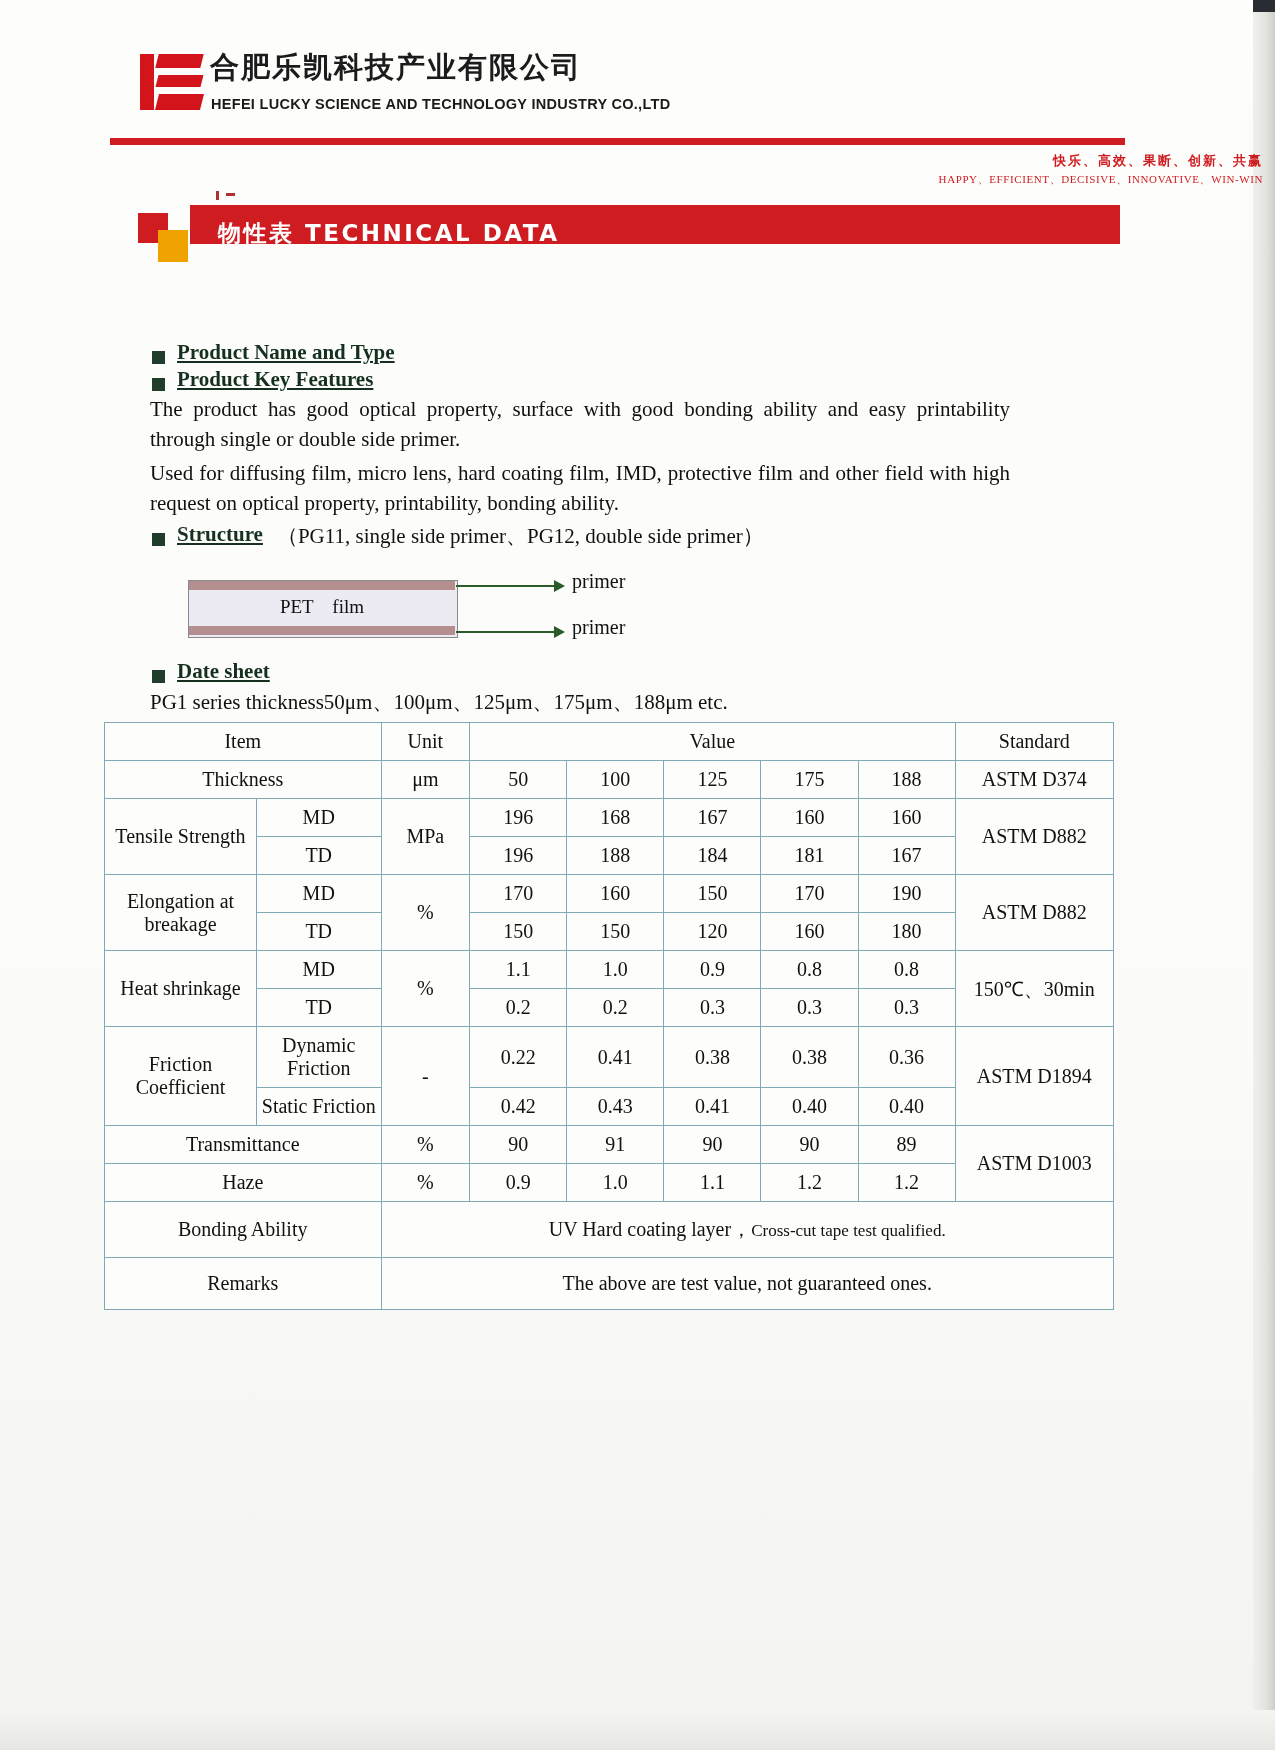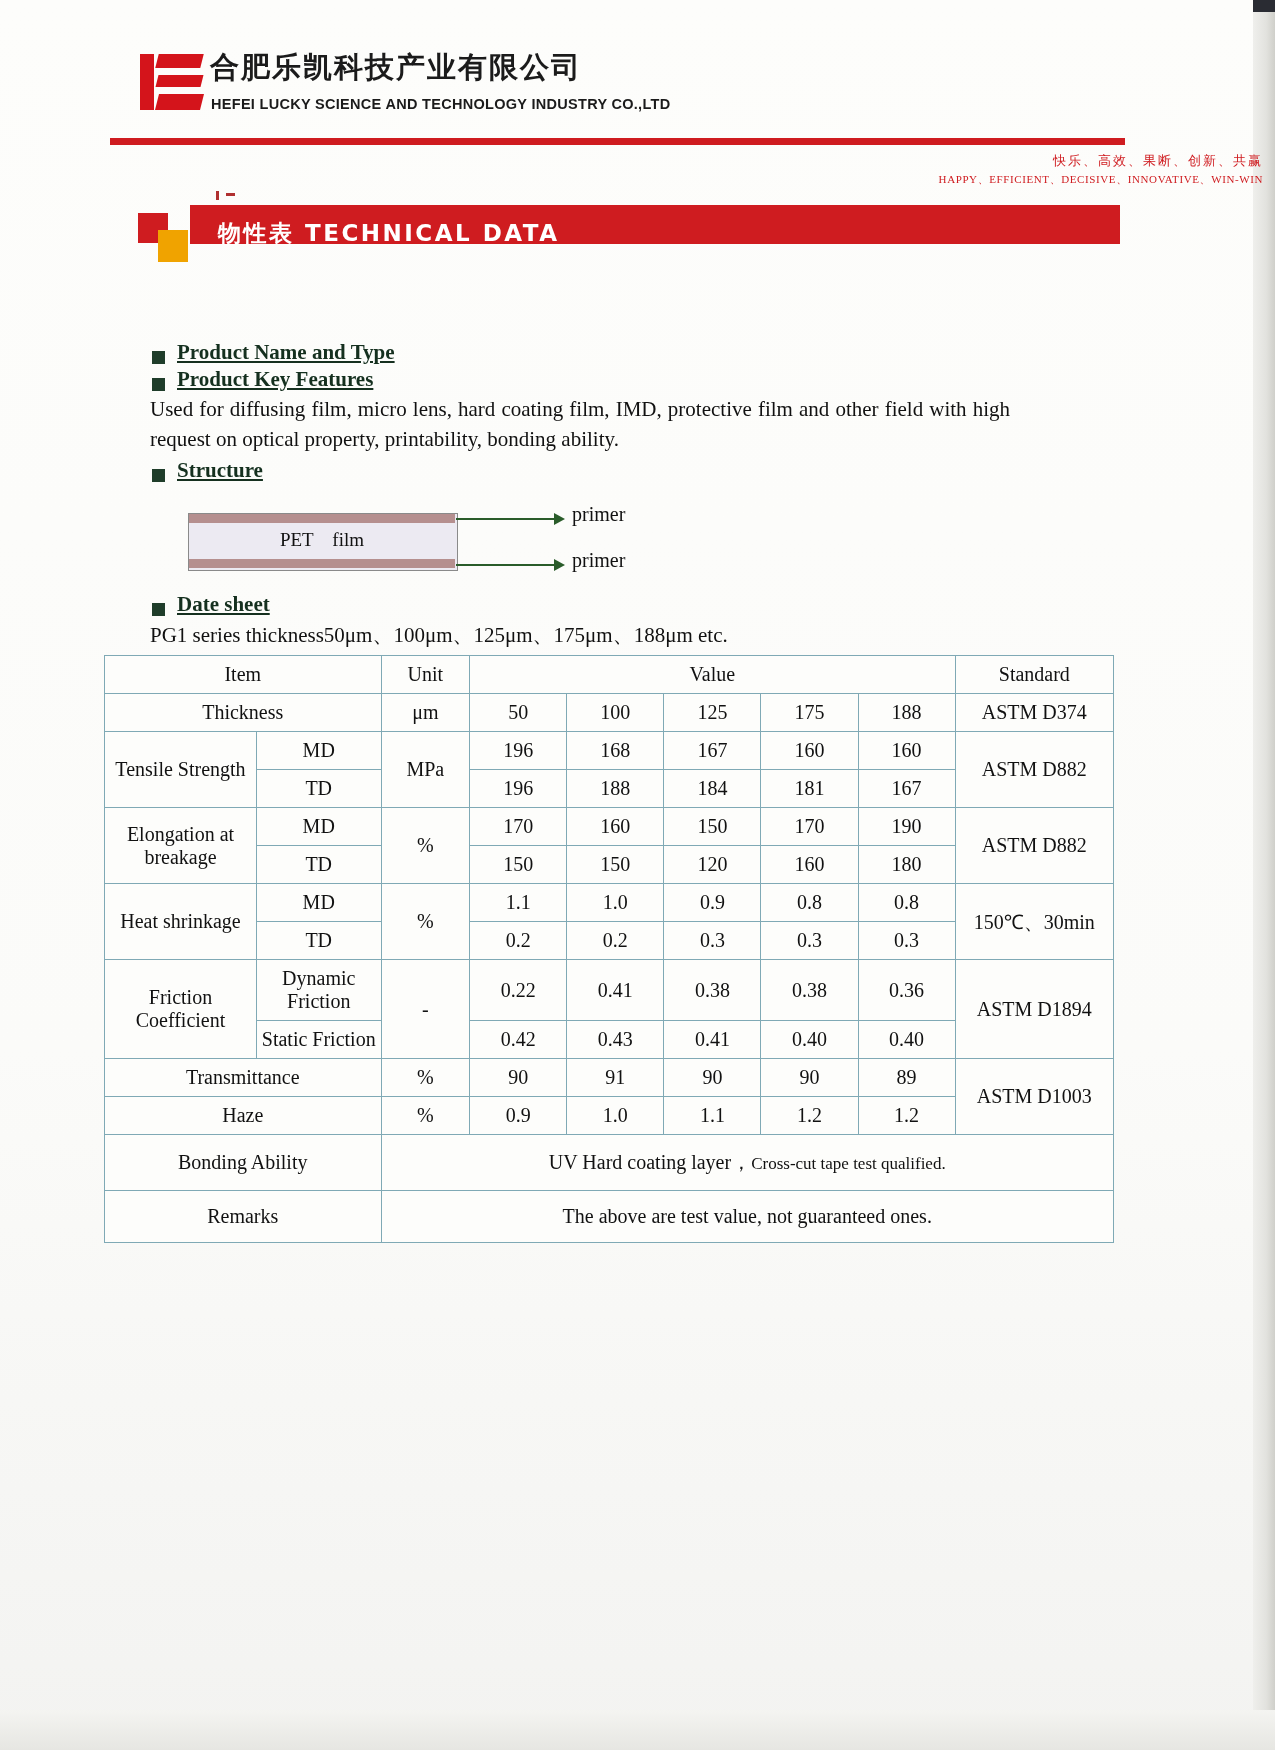--- a/index.html
+++ b/index.html
@@ -86,21 +86,21 @@
     position: absolute;
     left: 110px; top: 138px;
     width: 1015px; height: 7px;
     background: #cf1c20;
   }
   .slogan-cn {
     position: absolute;
     right: 12px; top: 152px;
     font-family: "DejaVu Sans", sans-serif;
     font-size: 13px;
-    font-weight: normal;
+    font-weight: bold;
     color: #cf1c20;
     letter-spacing: 2px;
     white-space: nowrap;
   }
   .slogan-en {
     position: absolute;
     right: 12px; top: 172px;
     font-family: "Liberation Serif", serif;
     font-size: 11px;
     color: #cf1c20;
@@ -301,26 +301,28 @@
 
     <div class="bullet-line">
       <span class="sq-bullet"></span>
       <span class="bullet-head">Product Name and Type</span>
     </div>
 
     <div class="bullet-line">
       <span class="sq-bullet"></span>
       <span class="bullet-head">Product Key Features</span>
     </div>
+    <div class="para">The product has good optical property, surface with good bonding ability and easy printability through single or double side primer.</div>
 
     <div class="para">Used for diffusing film, micro lens, hard coating film, IMD, protective film and other field with high request on optical property, printability, bonding ability.</div>
 
     <div class="bullet-line">
       <span class="sq-bullet"></span>
       <span class="bullet-head">Structure</span>
+      <span class="bullet-rest" style="padding-left:14px;">（PG11, single side  primer、PG12, double side primer）</span>
     </div>
 
     <div class="struct">
       <div class="film-box"></div>
       <div class="film-top"></div>
       <div class="film-bot"></div>
       <div class="film-label">PET　film</div>
 
       <div class="arrow-line" style="left:306px; top:25px; width:100px;"></div>
       <div class="arrow-head" style="left:404px; top:20px;"></div>

